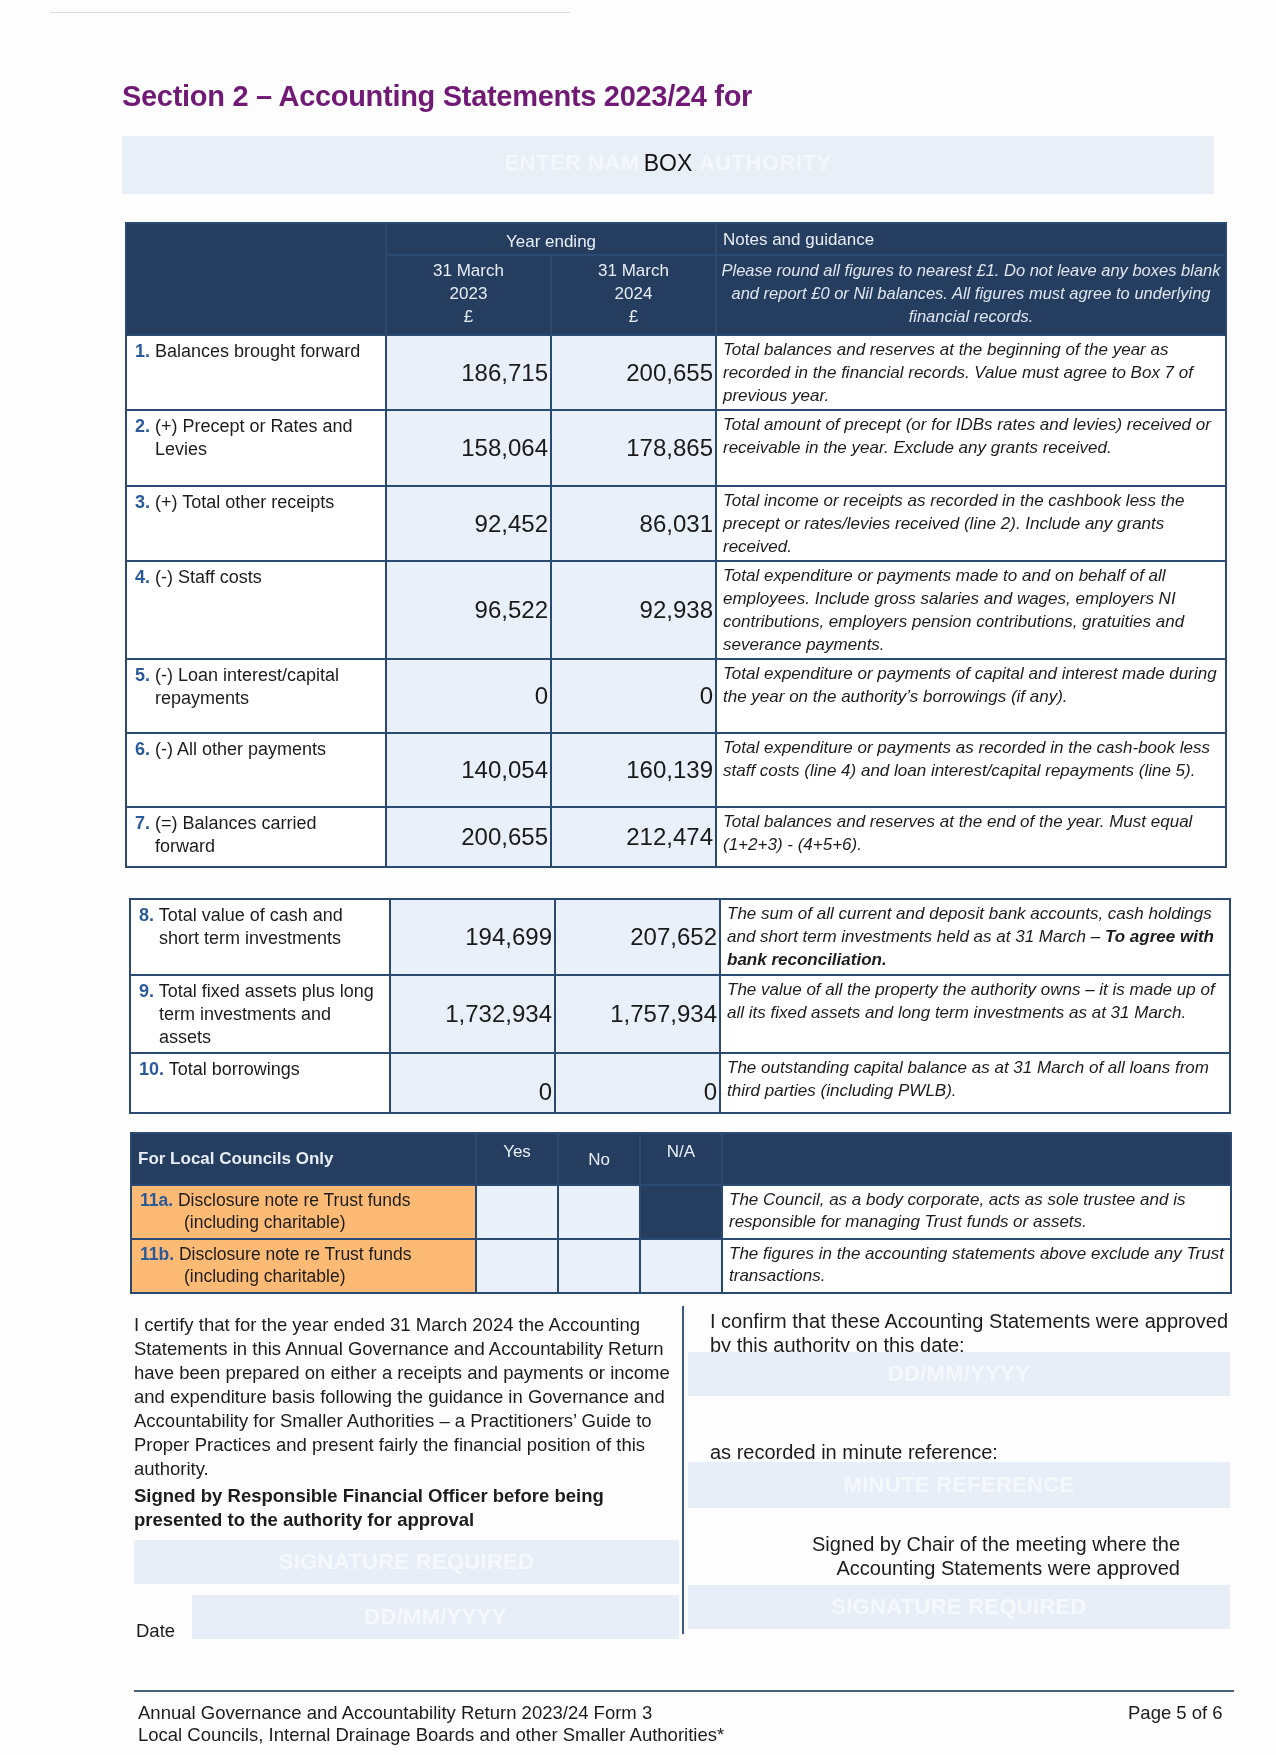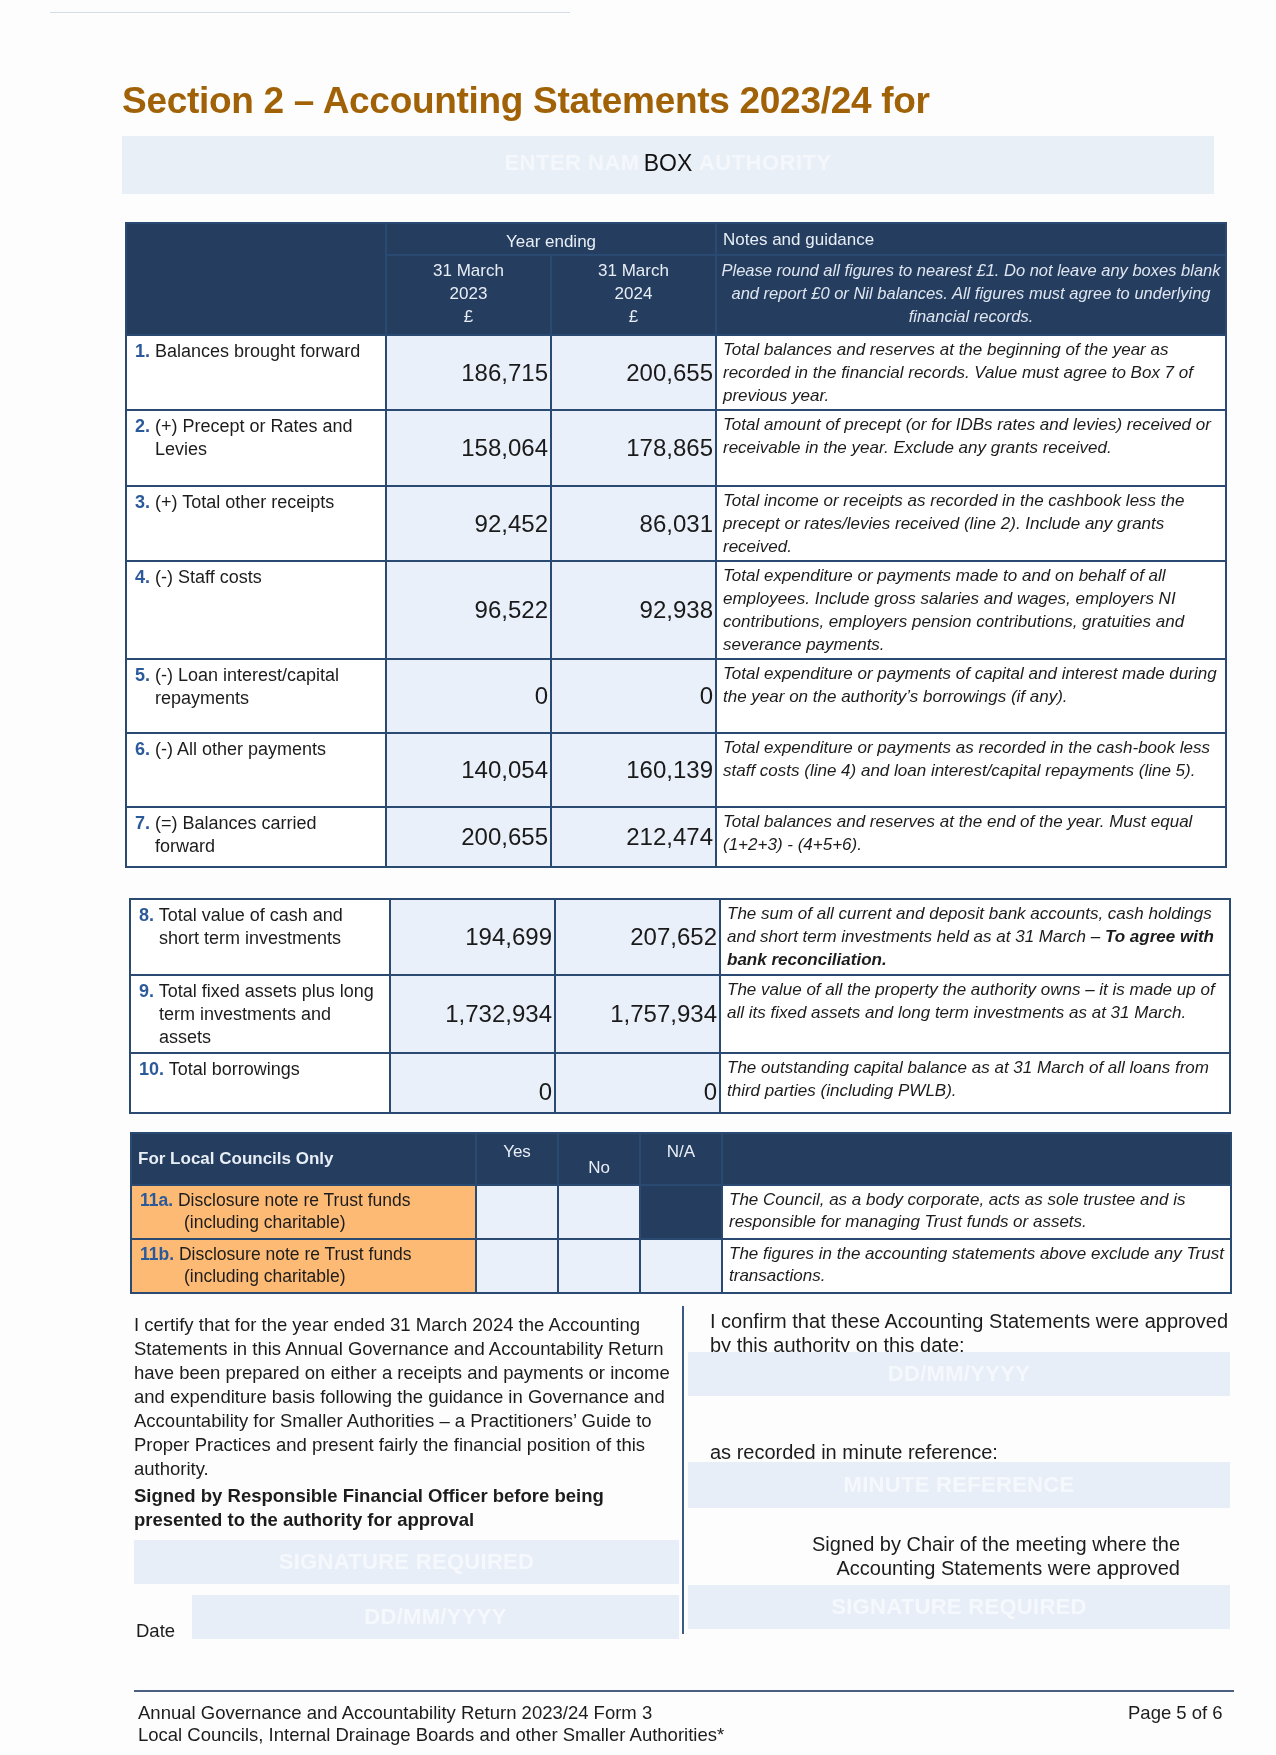--- a/index.html
+++ b/index.html
@@ -1,20 +1,20 @@
 <!DOCTYPE html>
 <html><head>
 <meta charset="utf-8">
 <style>
   html, body { margin:0; padding:0; }
   body { width:1276px; height:1755px; background:#fdfdfd; position:relative; overflow:hidden;
          font-family:"Liberation Sans", sans-serif; color:#1c1c1c; }
   .abs { position:absolute; }
   .topline { left:50px; top:12px; width:520px; height:1px; background:#d6dde6; }
-  .title { left:122px; top:80px; font-size:37px; font-weight:bold; color:#a16207; letter-spacing:-0.3px; }
+  .title { left:122px; top:80px; font-size:29px; font-weight:bold; color:#701a75; letter-spacing:-0.3px; }
   .namebox { left:122px; top:136px; width:1092px; height:58px; background:#e9eff7; }
   .namebox .ph { position:absolute; left:0; right:0; top:14px; text-align:center; font-size:22px; font-weight:bold; color:#f4f7fb; letter-spacing:0.5px; }
   .namebox .val { position:absolute; left:0; right:0; top:14px; text-align:center; font-size:23px; color:#111; }
   .namebox .val span { background:#e9eff7; padding:0 6px; }
 
   table.acc { position:absolute; border-collapse:collapse; table-layout:fixed; }
   table.acc td, table.acc th { border:2px solid #2b4a72; padding:0; vertical-align:top; }
   .hdr { background:#253d5e; color:#e8eef6; font-weight:normal; }
   .hdr-c { text-align:center; font-size:17px; }
   .hdr-n { text-align:left; font-size:17px; padding-left:6px !important; }
@@ -161,21 +161,21 @@
       <col style="width:345px">
       <col style="width:82px">
       <col style="width:82px">
       <col style="width:82px">
       <col style="width:509px">
     </colgroup>
   <tbody>
       <tr style="height:52px">
     <th class="hdr hdr-n" style="vertical-align:middle; font-weight:bold; font-size:17px;">For Local Councils Only</th>
     <th class="hdr hdr-c" style="padding-top:8px; vertical-align:top;">Yes</th>
-    <th class="hdr hdr-c" style="padding-top:24px; vertical-align:top;">No</th>
+    <th class="hdr hdr-c" style="padding-top:16px; vertical-align:top;">No</th>
     <th class="hdr hdr-c" style="padding-top:8px; vertical-align:top;">N/A</th>
     <th class="hdr"></th>
   </tr>
   <tr style="height:54px">
     <td class="lc-lbl"><b>11a.</b> <span>Disclosure note re Trust funds (including charitable)</span></td>
     <td class="box"></td>
     <td class="box"></td>
     <td class="box-dark"></td>
     <td class="lc-note">The Council, as a body corporate, acts as sole trustee and is responsible for managing Trust funds or assets.</td>
   </tr>

